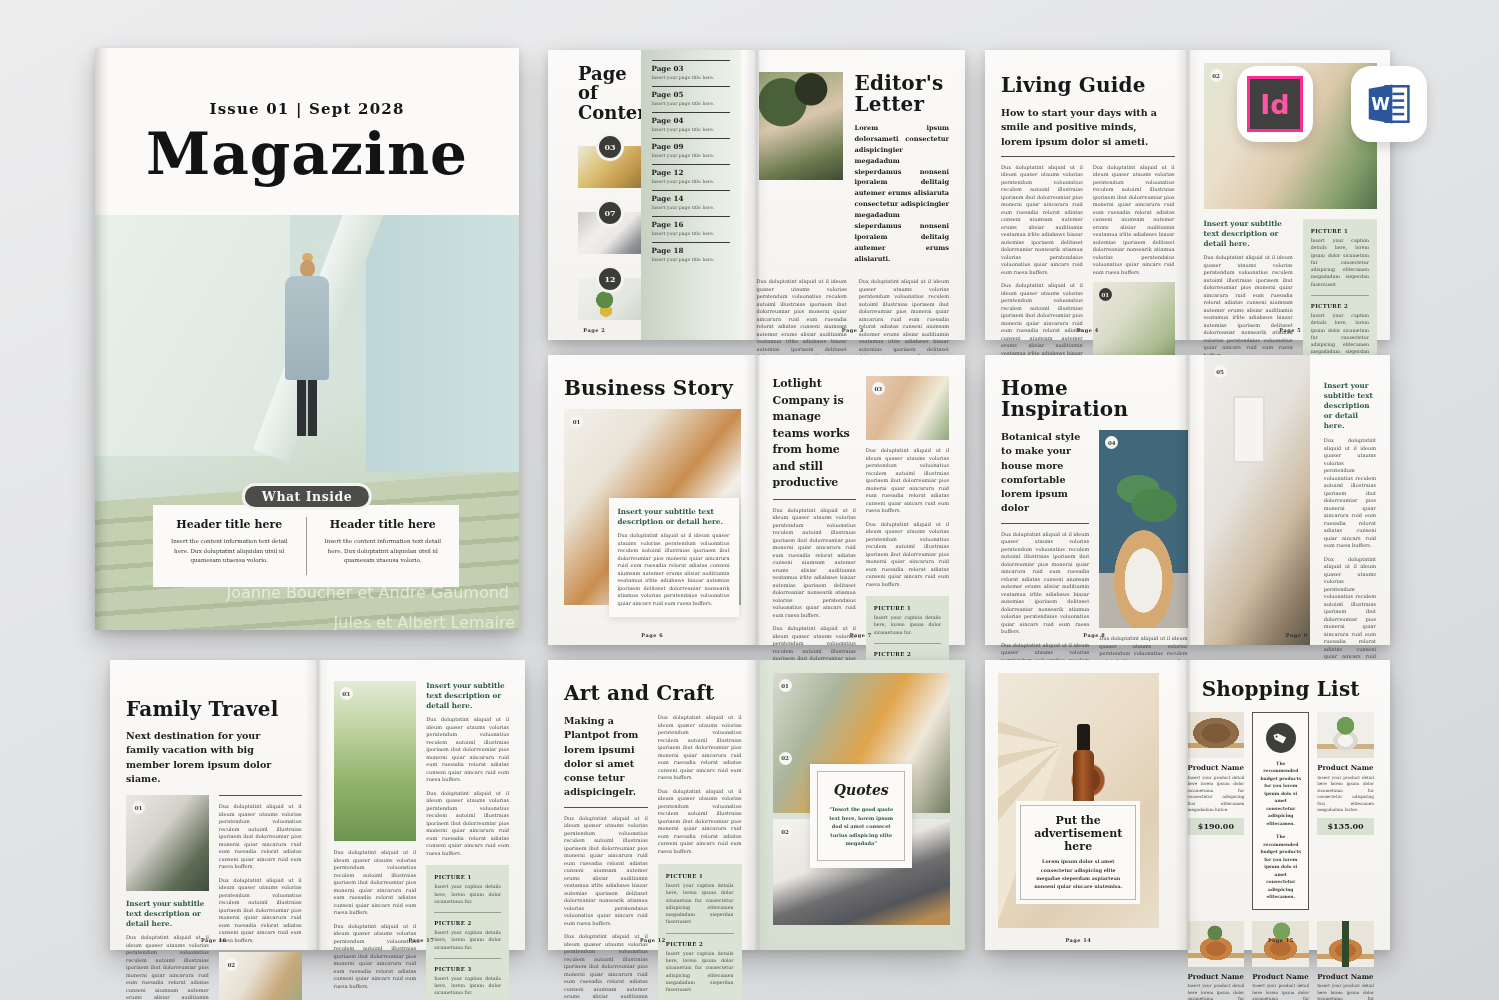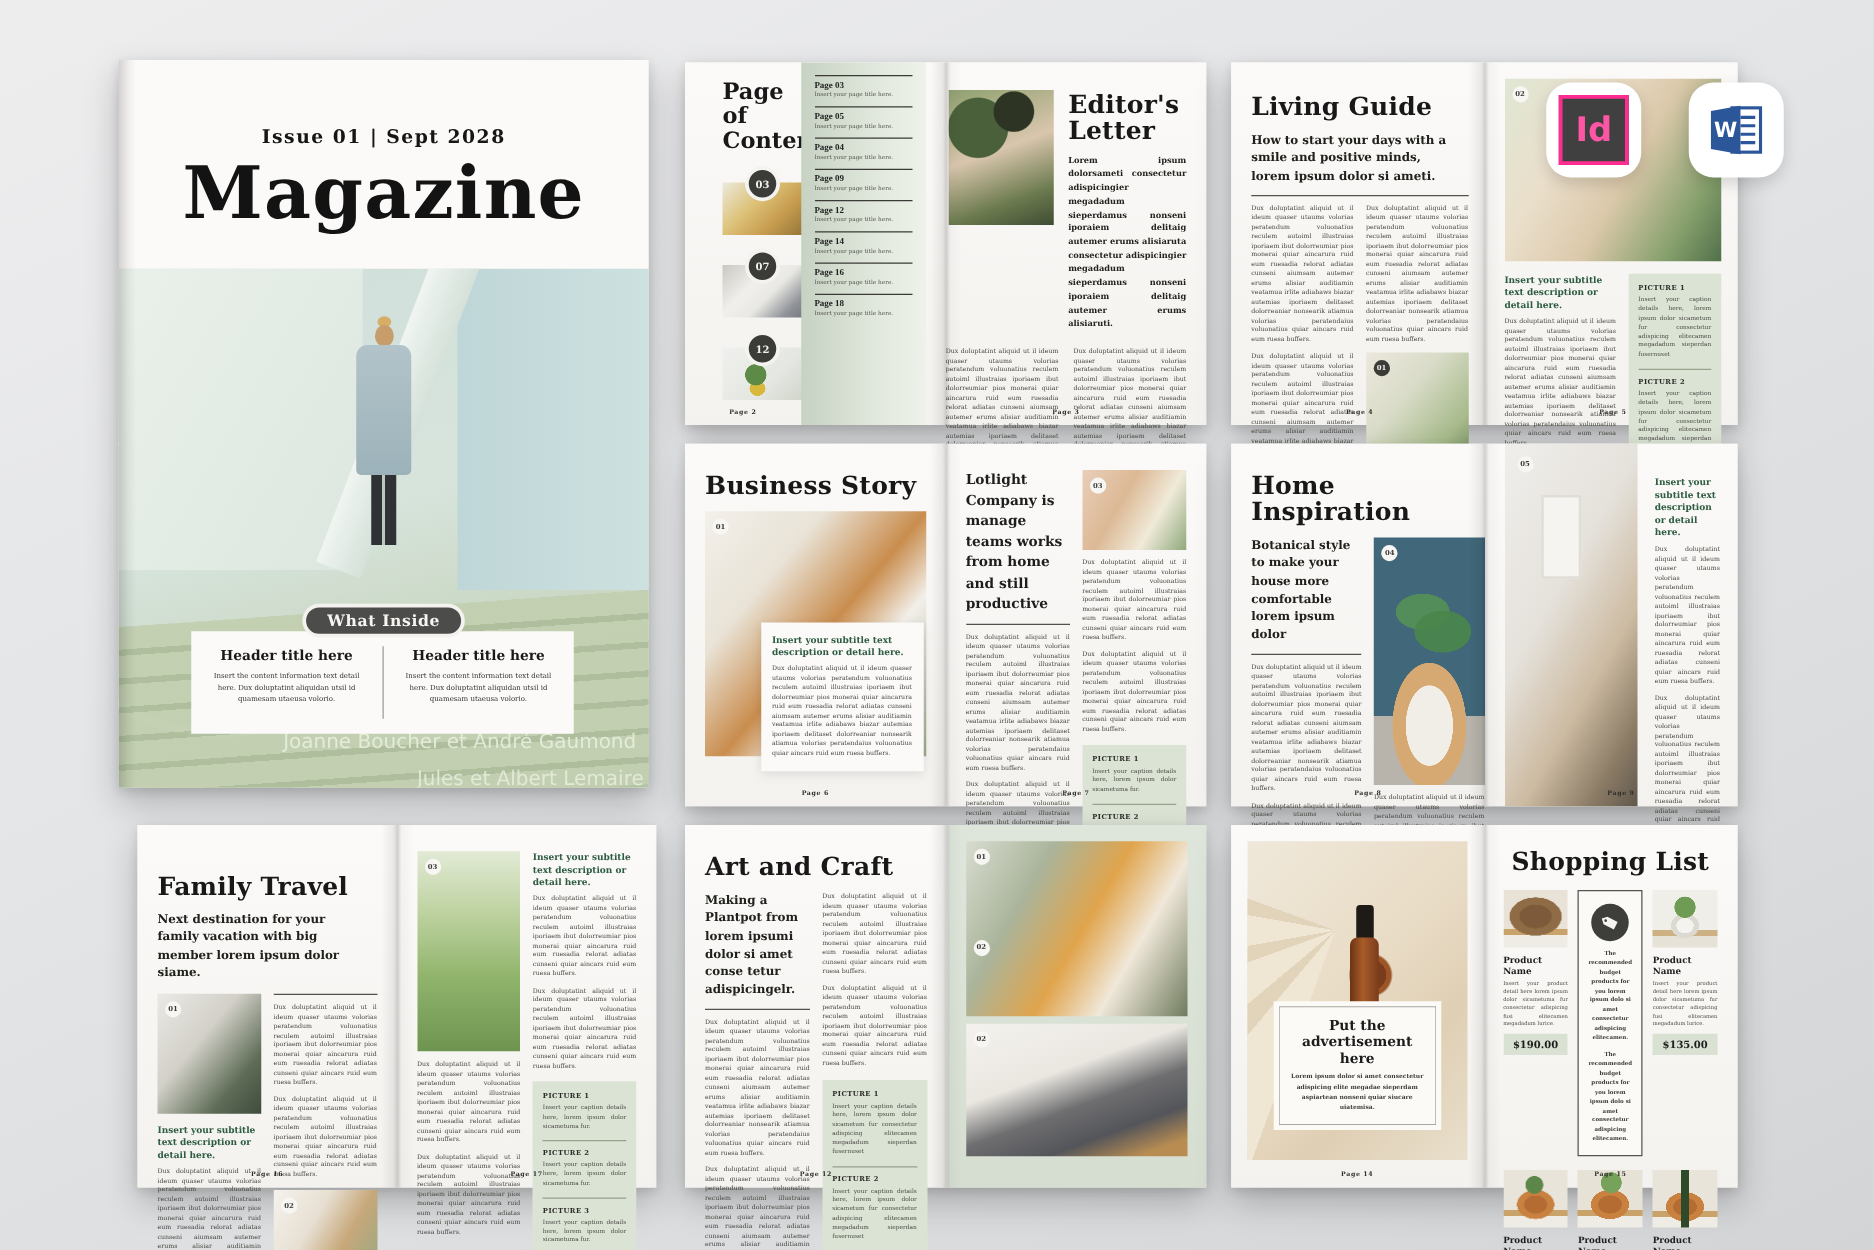--- a/index.html
+++ b/index.html
@@ -61,21 +61,21 @@
   .sp-contents{left:548px;top:50px;width:417px;height:290px;}
   .contents-left{padding:0;}
   .cl-inner{padding:14px 0 0 30px;width:72px;}
   .contents-title{font-size:18px;font-weight:bold;line-height:1.08;color:#171817;}
   .cthumb{position:relative;width:70px;height:42px;margin-top:24px;}
   .cthumb .cbadge{position:absolute;top:-13px;left:18px;width:22px;height:22px;border-radius:50%;background:#3b3b38;color:#f3f2ef;
     border:3px solid #f4f3f0;font-size:8px;font-weight:bold;display:flex;align-items:center;justify-content:center;z-index:2;}
   .cph{width:100%;height:100%;}
   .toc-col{position:absolute;right:0;top:0;bottom:0;width:100px;background:linear-gradient(90deg,#c7d2c3,#e5ebe1 70%,#eef2ea);padding:10px 11px 0;box-sizing:border-box;}
   .toc-item{border-top:.8px solid #3a3a36;padding-top:3px;margin-bottom:6.5px;}
-  .toc-item .tp{font-size:7.2px;font-weight:bold;color:#1d1e1d;font-family:Liberation Serif, serif;}
+  .toc-item .tp{font-size:7.2px;font-weight:bold;color:#1d1e1d;}
   .toc-item .td{font-size:4.6px;color:#55554f;margin-top:1.5px;}
   .editor-photo{position:absolute;left:18px;top:22px;width:84px;height:108px;
     background:radial-gradient(circle at 62% 16%,#2d3423 0 15%,transparent 16%),radial-gradient(circle at 28% 28%,#49603a 0 24%,transparent 25%),linear-gradient(160deg,#8fa06f 0%,#d9c6ad 45%,#6b7a4e 78%,#3f4c33 100%);}
   .editor-head{margin-left:98px;margin-top:8px;}
   .editor-intro{margin-left:98px;margin-top:8px;font-size:6.6px;font-weight:bold;line-height:1.65;text-align:justify;color:#23231f;}
   .editor-cols{margin-top:14px;display:flex;gap:12px;}
   .sig-name{margin-top:4px;font-size:5.6px;font-weight:bold;color:#202020;}
   .sig-desc{font-size:4.5px;color:#4c4c46;margin-top:1px;}
   
   .sp-living{left:985px;top:50px;width:405px;height:290px;}
@@ -480,26 +480,32 @@
       </div>
       <div class="pfooter">Page 12</div>
     </div>
     <div class="page art-right">
       <div class="photo art-photo1">
         <div class="badge">01</div>
       </div>
       <div class="photo art-photo2">
         <div class="badge">02</div>
       </div>
+      <div class="quotebox">
+        <div class="quote-inner">
+          <div class="quote-title">Quotes</div>
+          <div class="quote-text">“Insert the good quote text here, lorem ipsum dod si amet consecet turius adispicing elite megadada”</div>
+        </div>
+      </div>
     </div>
     <div class="fold"></div>
   </div>
 
   <div class="spread shadowed sp-shopping">
-    <div class="page" style="padding:15px;">
+    <div class="page" style="padding:0;">
       <div class="photo shop-hero">
         <div class="shop-cap"></div>
         <div class="shop-bottle"></div>
         <div class="adbox">
           <div class="ad-title">Put the advertisement here</div>
           <div class="ad-sub">Lorem ipsum dolor si amet consectetur adispicing elite megadae sieperdam aspiartean nonseni quiar siucare uiatemisa.</div>
         </div>
       </div>
       <div class="pfooter">Page 14</div>
     </div>

